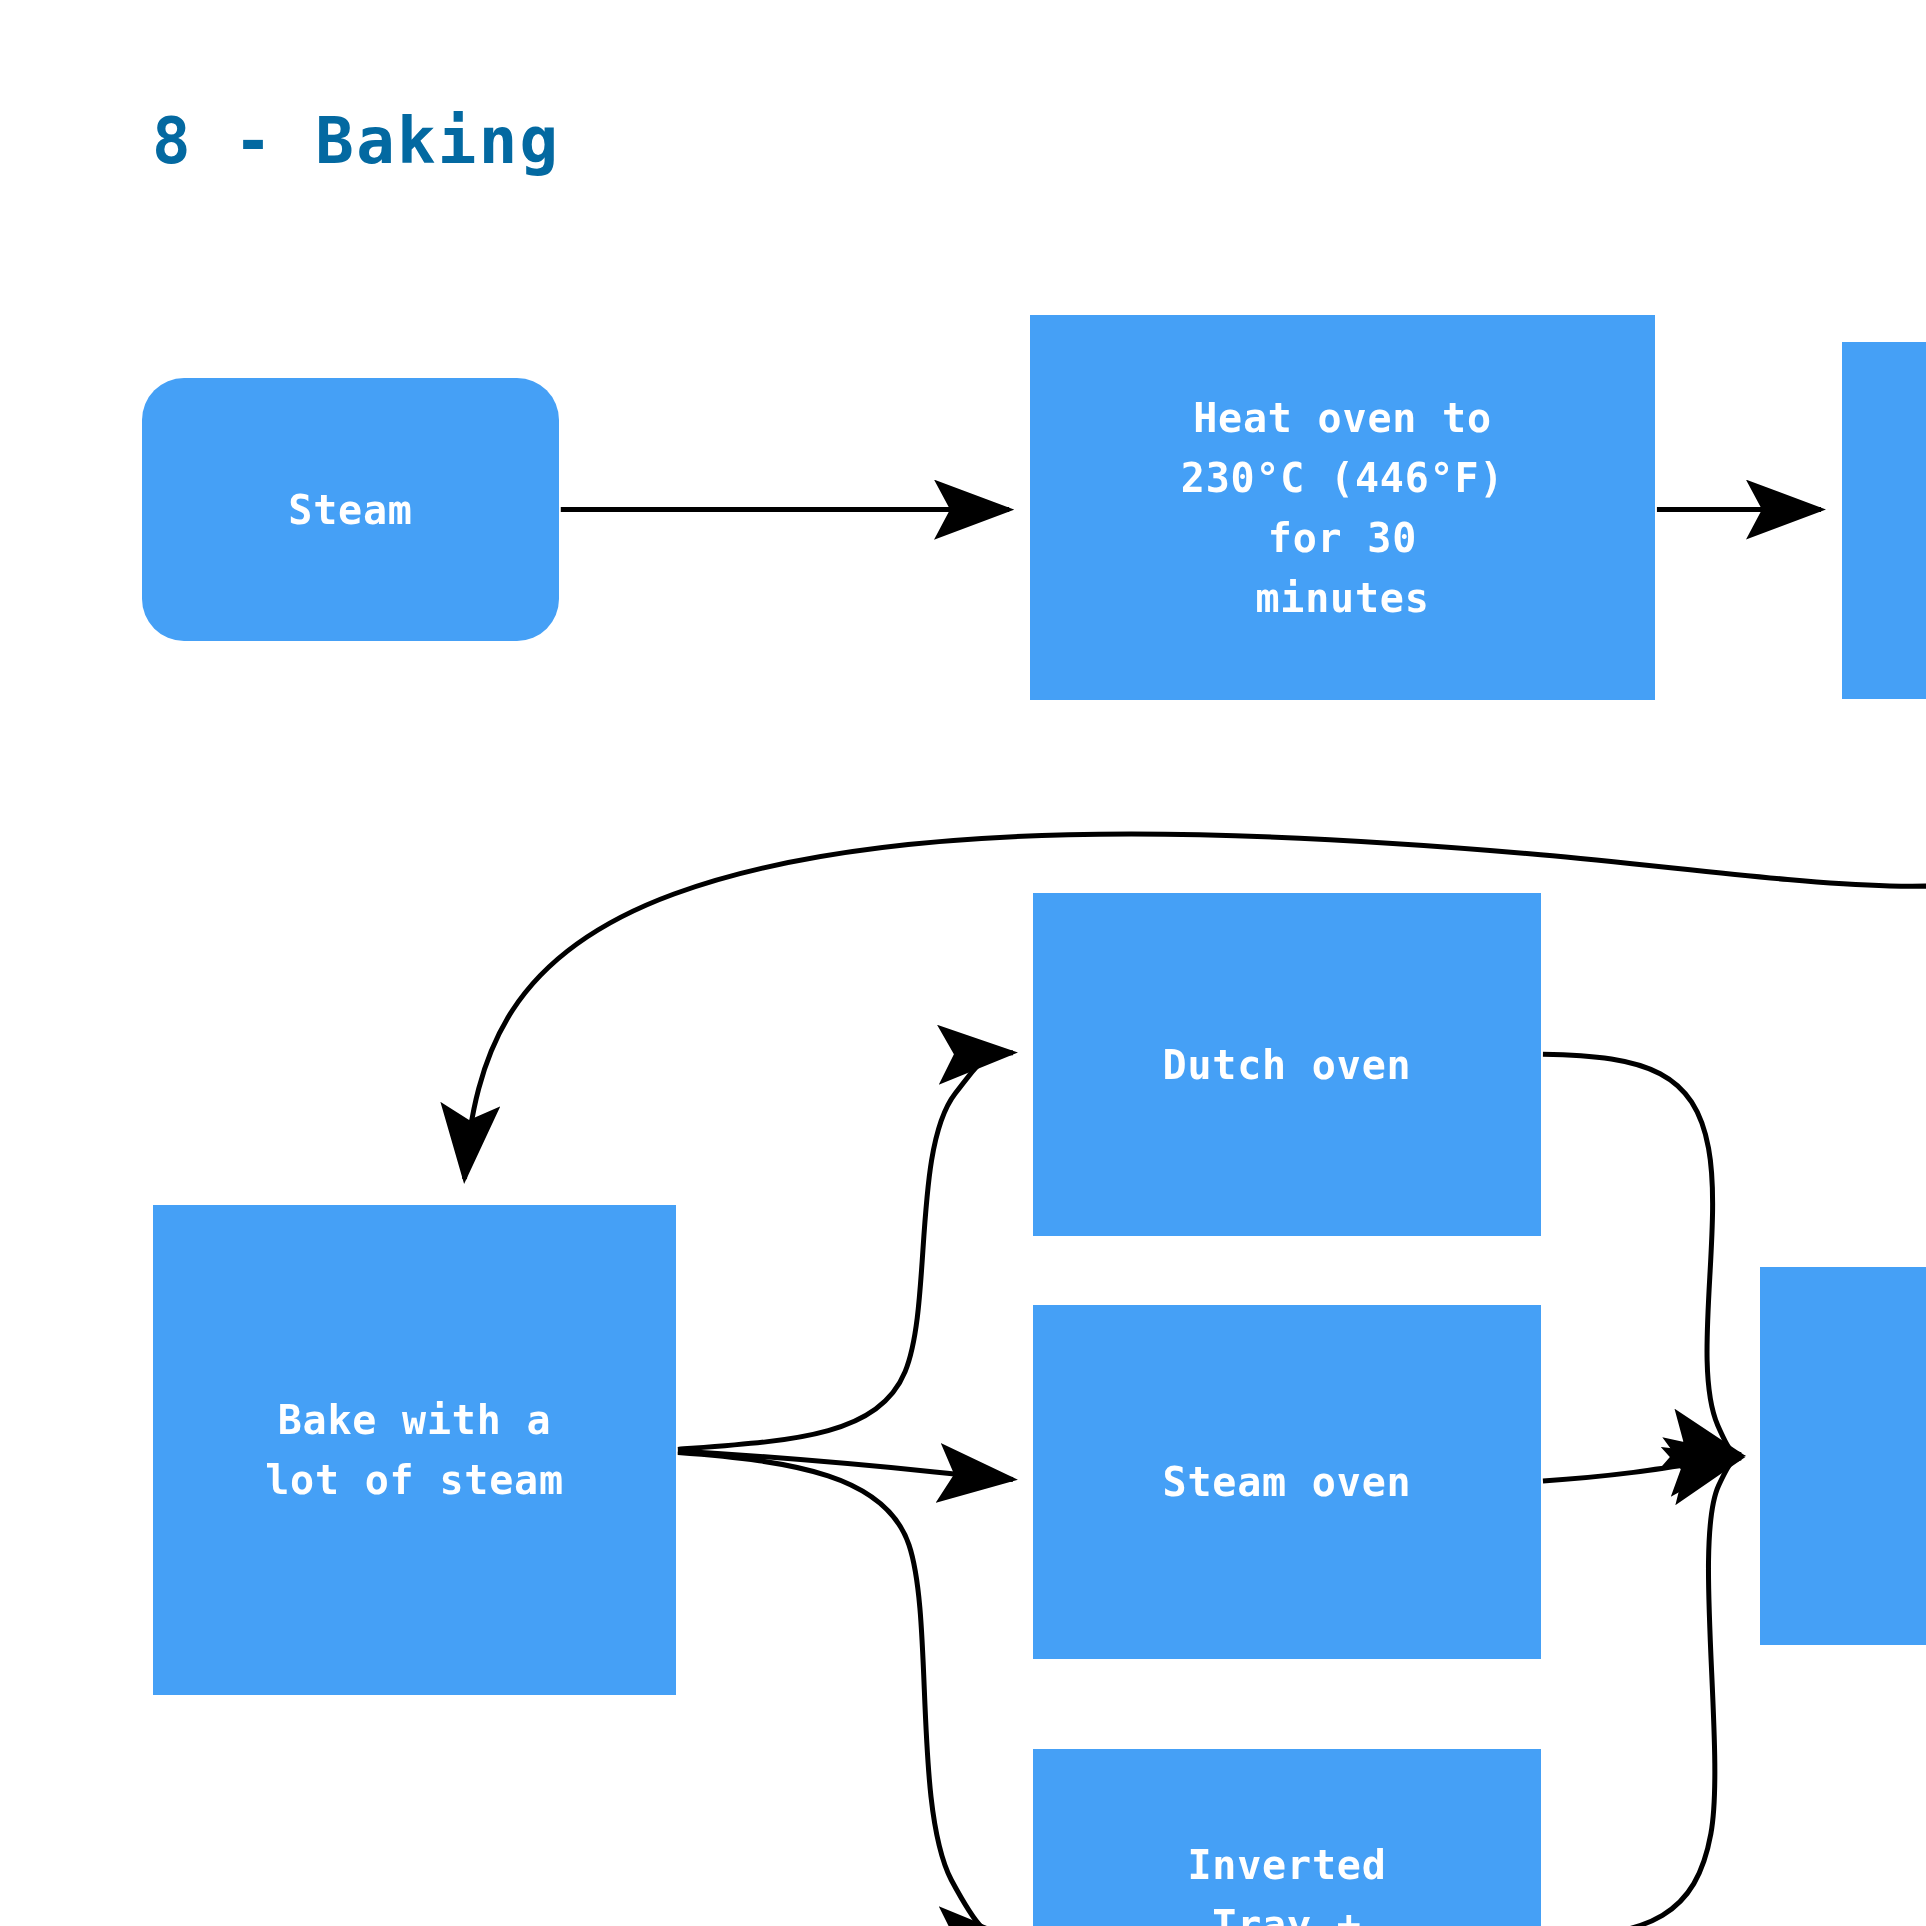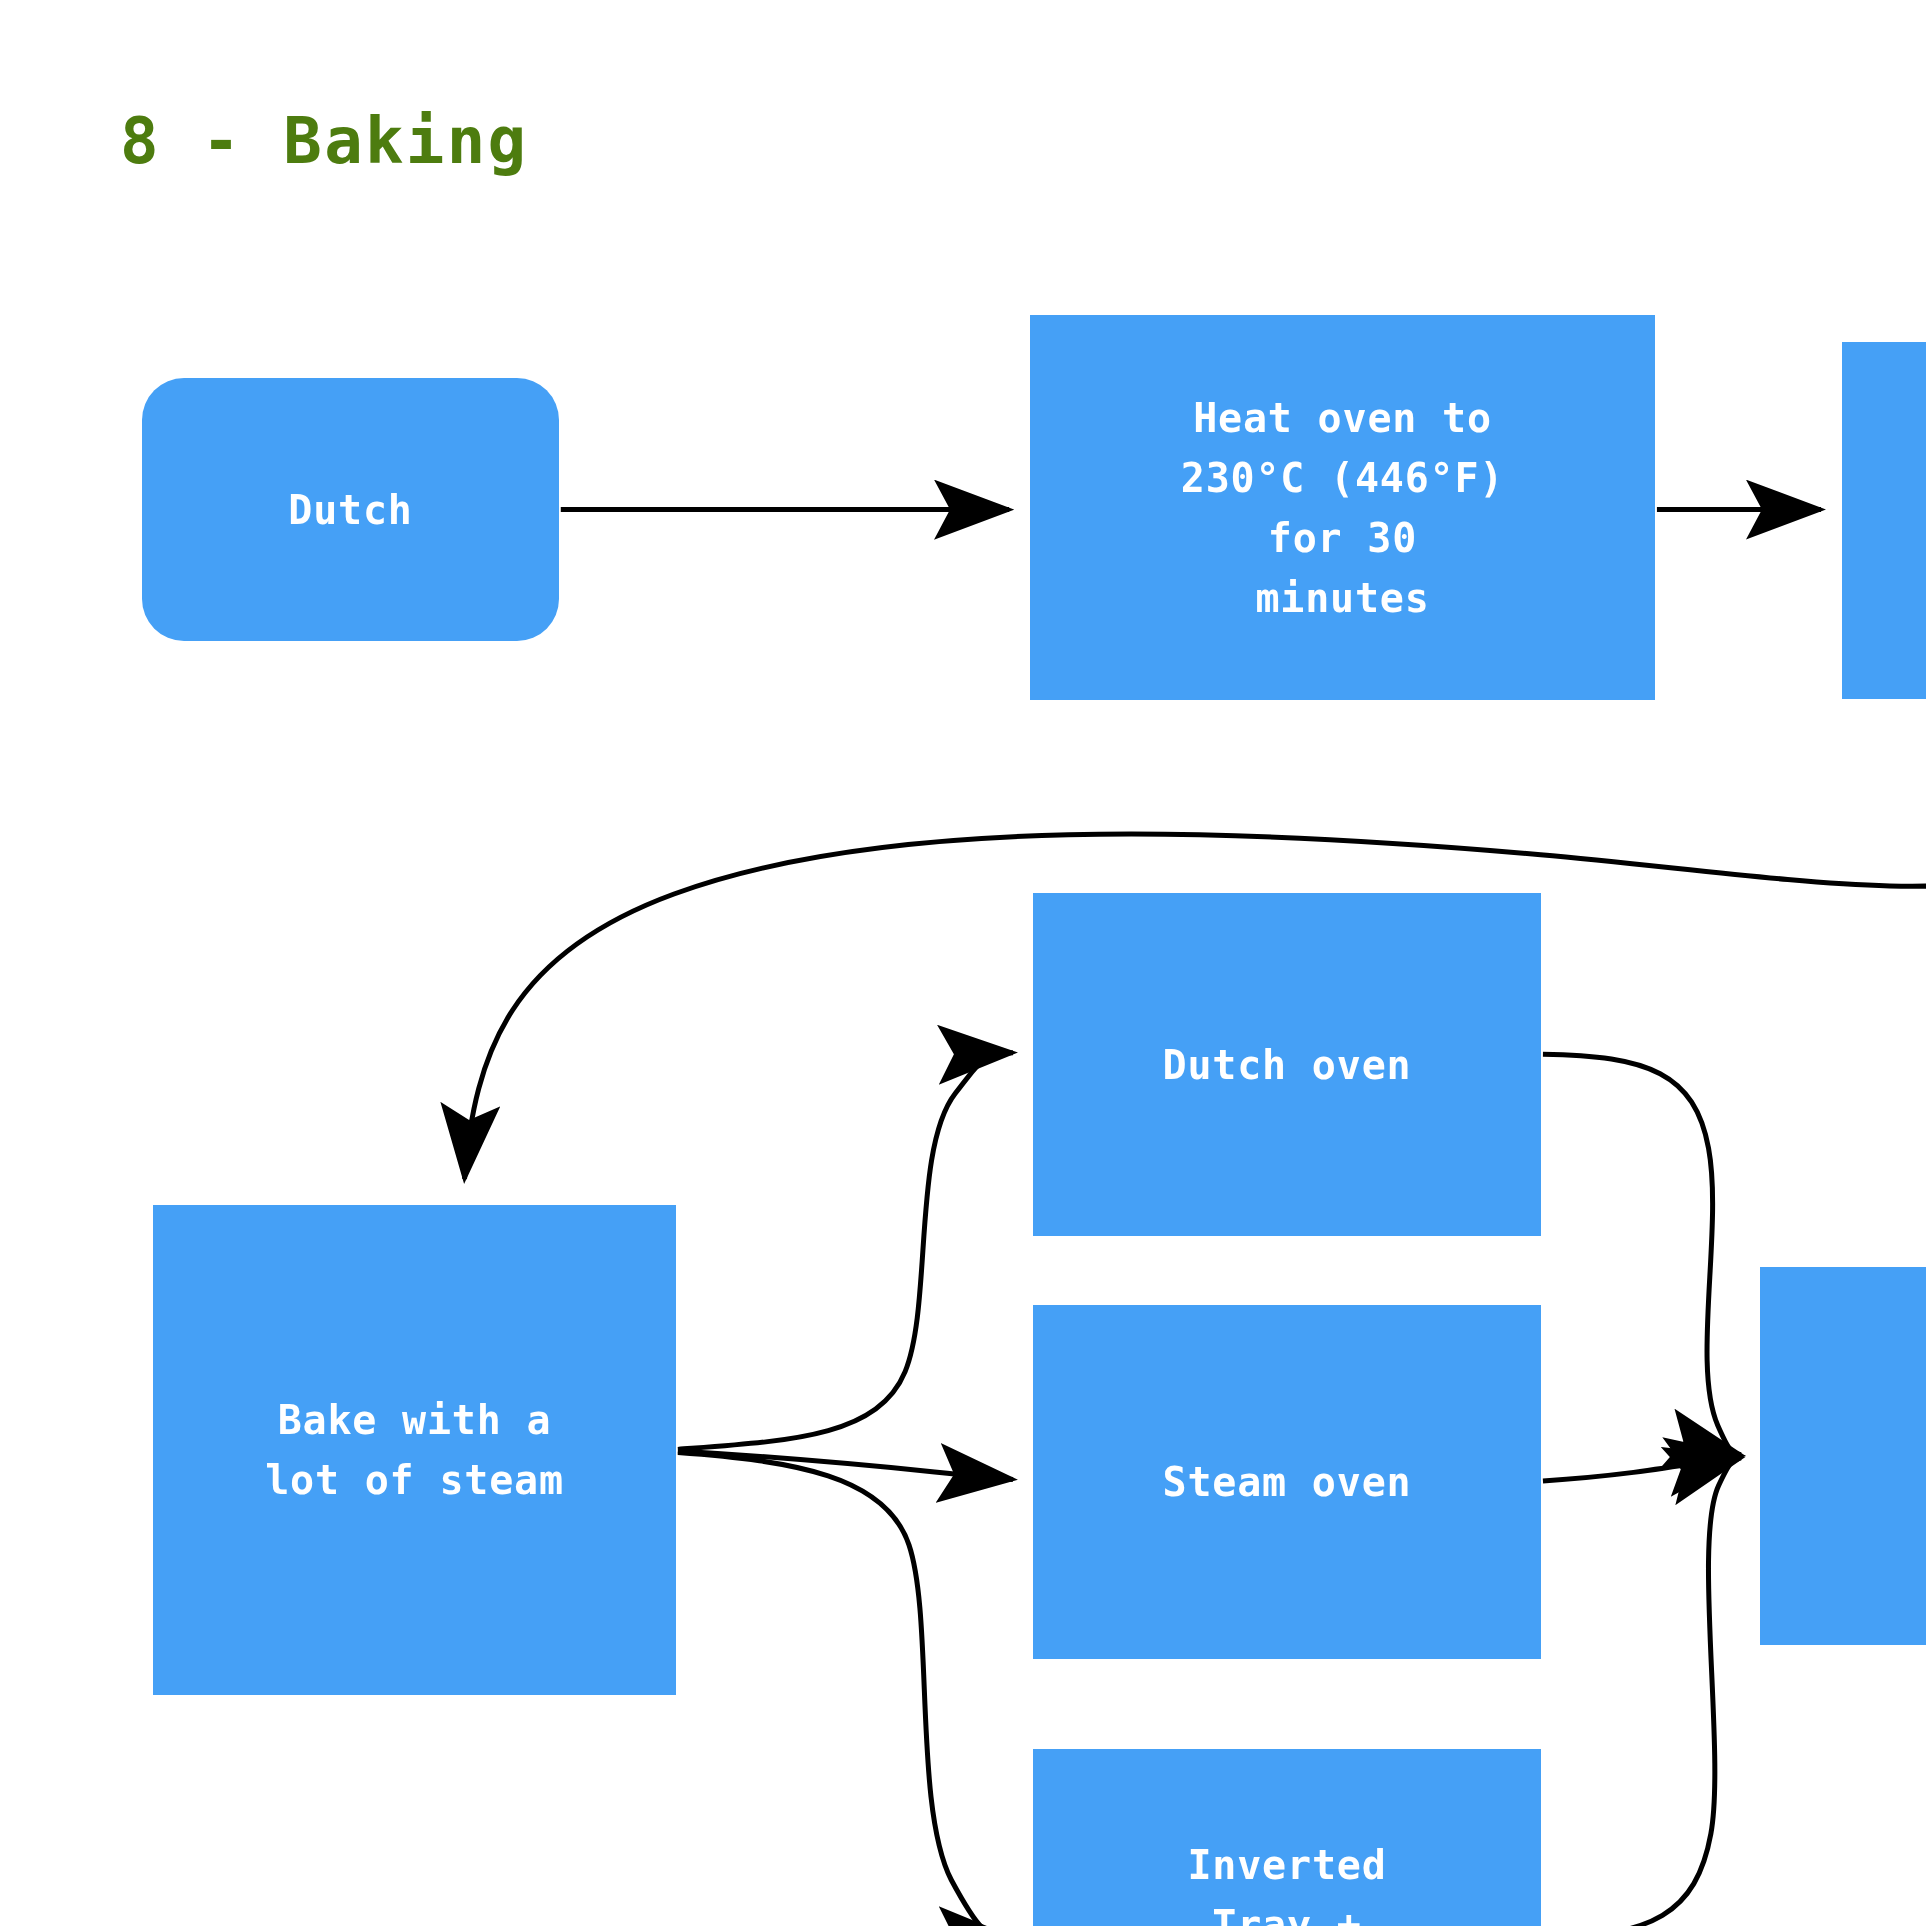--- a/index.html
+++ b/index.html
@@ -21,27 +21,27 @@
   #edges {
     position: absolute;
     left: 0;
     top: 0;
     width: 2522px;
     height: 2883px;
     pointer-events: none;
   }
   .title {
     position: absolute;
-    left: 120px;
+    left: 152px;
     top: 104px;
     font-family: "DejaVu Sans Mono", "Liberation Mono", monospace;
     font-weight: bold;
     font-size: 64px;
     letter-spacing: 2.3px;
-    color: #4d7c0f;
+    color: #0369a1;
     white-space: pre;
   }
   .node {
     position: absolute;
     box-sizing: border-box;
     background: #45A0F6;
     color: #ffffff;
     font-family: "DejaVu Sans Mono", "Liberation Mono", monospace;
     font-weight: bold;
     font-size: 40px;
@@ -104,21 +104,21 @@
              C3180,5722 2560,5624 2000,5520
              C1540,5434 1260,5440 1148,5614
              C1064,5744 1084,5844 1128,5914" fill="none" stroke="#000" stroke-width="13" marker-end="url(#ah)"></path>
 
     <path d="M1828,6470 L2552,6470" fill="none" stroke="#000" stroke-width="13" marker-end="url(#ah)"></path>
   </svg>
 
   <div class="title">8 - Baking</div>
 
   <div class="node rounded" style="left:142px; top:378px; width:417px; height:263px;">
-    <span>Dutch</span>
+    <span>Steam</span>
   </div>
 
   <div class="node" style="left:1030px; top:315px; width:625px; height:385px;">
     <span>Heat oven to
 230°C (446°F)
 for 30
 minutes</span>
   </div>
 
   <div class="node" style="left:1842px; top:342px; width:529px; height:357px;">

